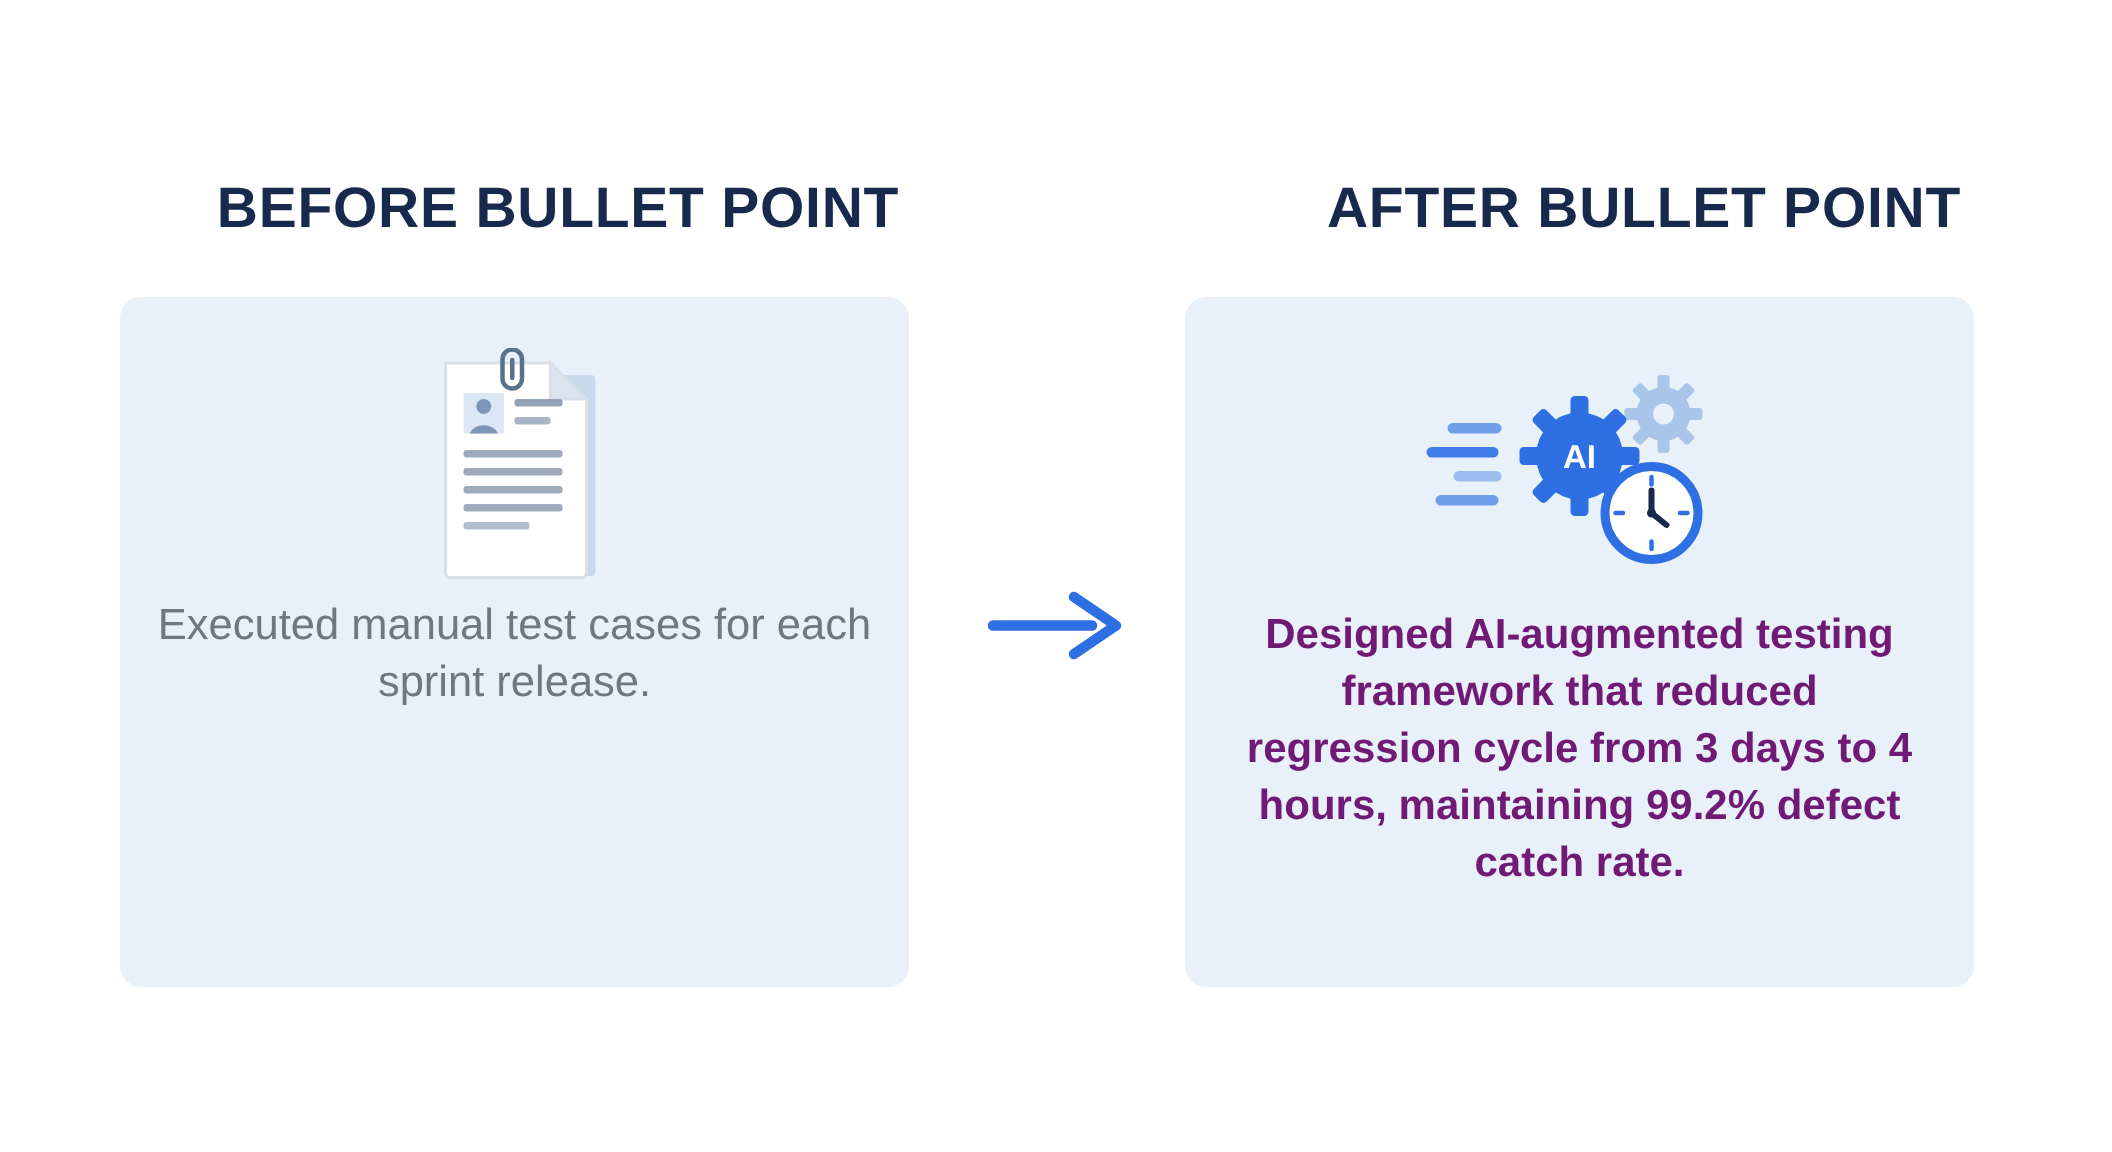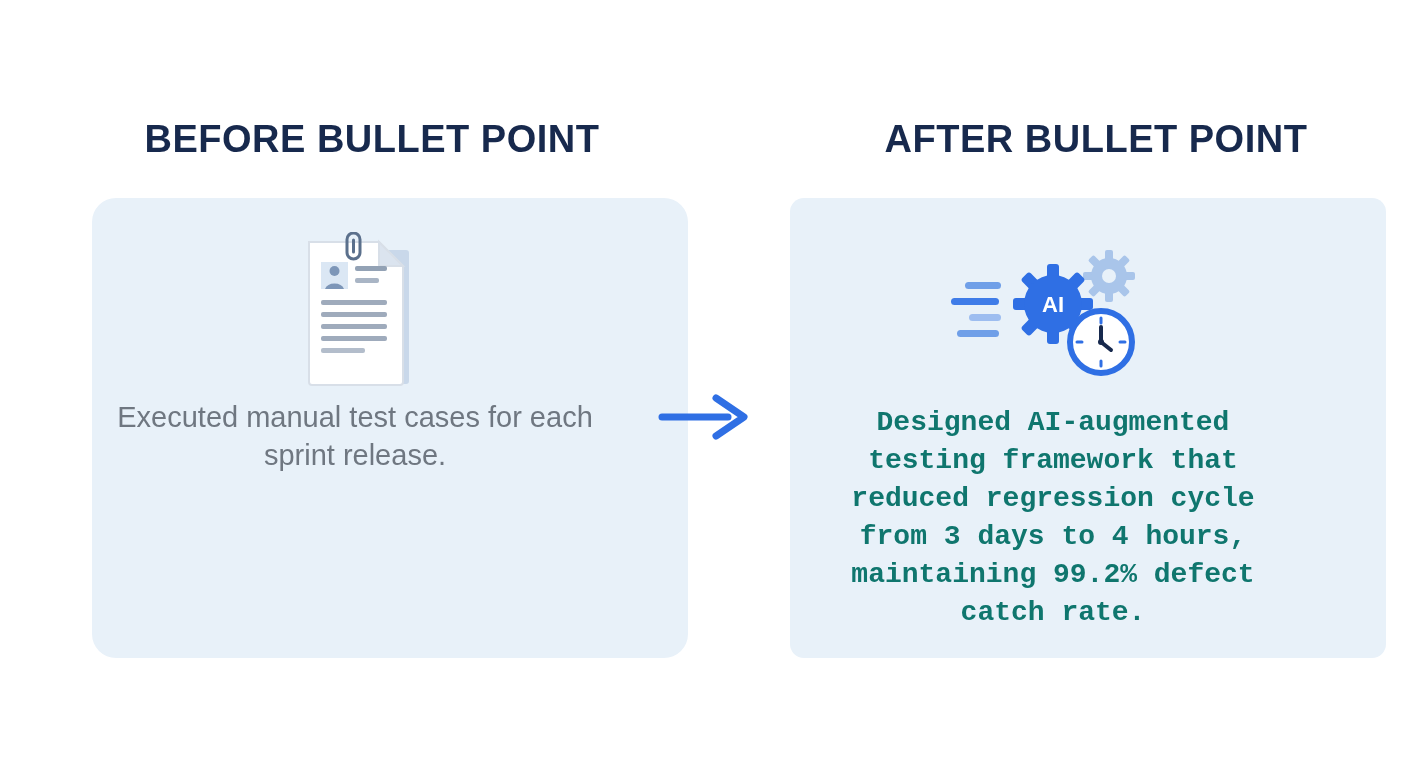--- a/index.html
+++ b/index.html
@@ -17,26 +17,26 @@
     font-weight: 700;
     letter-spacing: 0.5px;
     color: #17294d;
   }
   .heading-before { left: 109px; }
   .heading-after  { left: 833px; }
 
   .card {
     position: absolute;
     top: 198px;
-    width: 596px;
+    width: 526px;
     height: 460px;
     background: #e8f1f9;
     border-radius: 14px;
   }
-  .card-before { left: 92px; border-radius: 24px; }
+  .card-before { left: 80px; }
   .card-after  { left: 790px; }
 
   .doc-icon-wrap {
     position: absolute;
     left: 203px;   
     top: 34px;
     width: 120px;
     height: 160px;
   }
 
@@ -61,22 +61,21 @@
 
   .after-text {
     position: absolute;
     left: 30px;
     top: 206px;
     width: 466px;
     text-align: center;
     font-size: 28px;
     font-weight: 700;
     line-height: 1.36;
-    color: #0f766e;
-    font-family: Liberation Mono, monospace;
+    color: #701a75;
   }
 
   .arrow-wrap {
     position: absolute;
     left: 658px;
     top: 390px;
     width: 92px;
     height: 54px;
   }
 </style>

